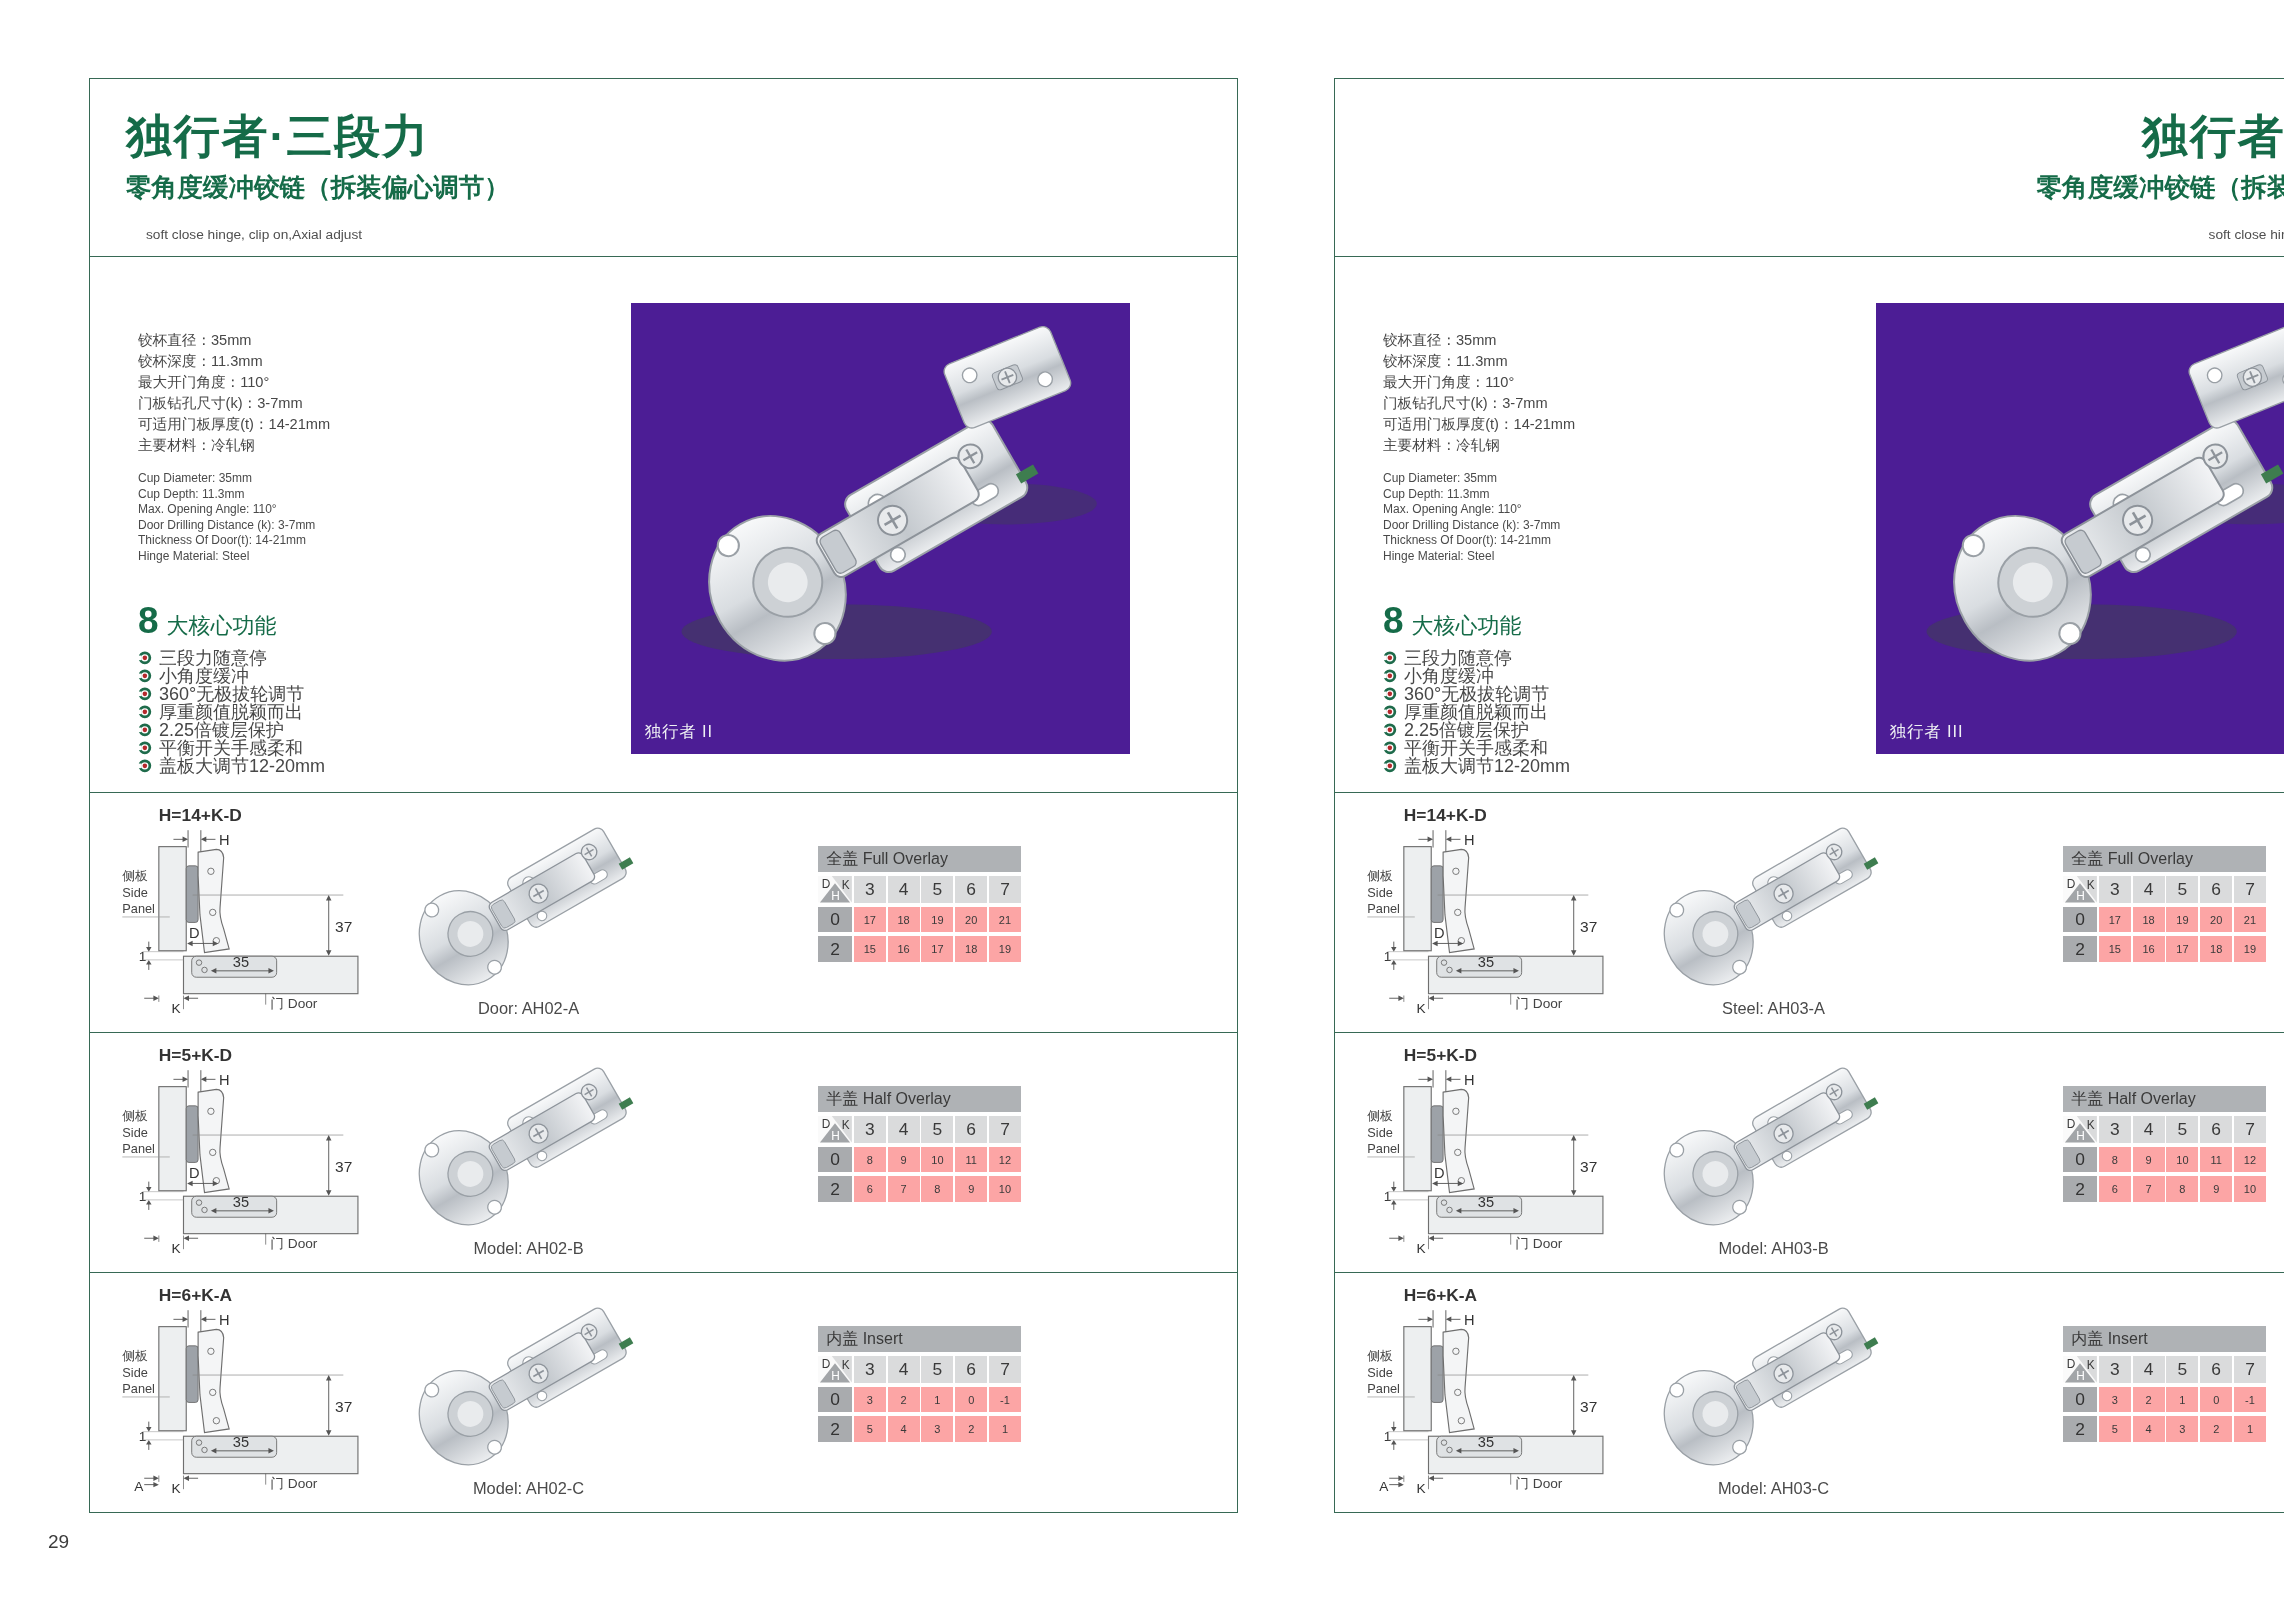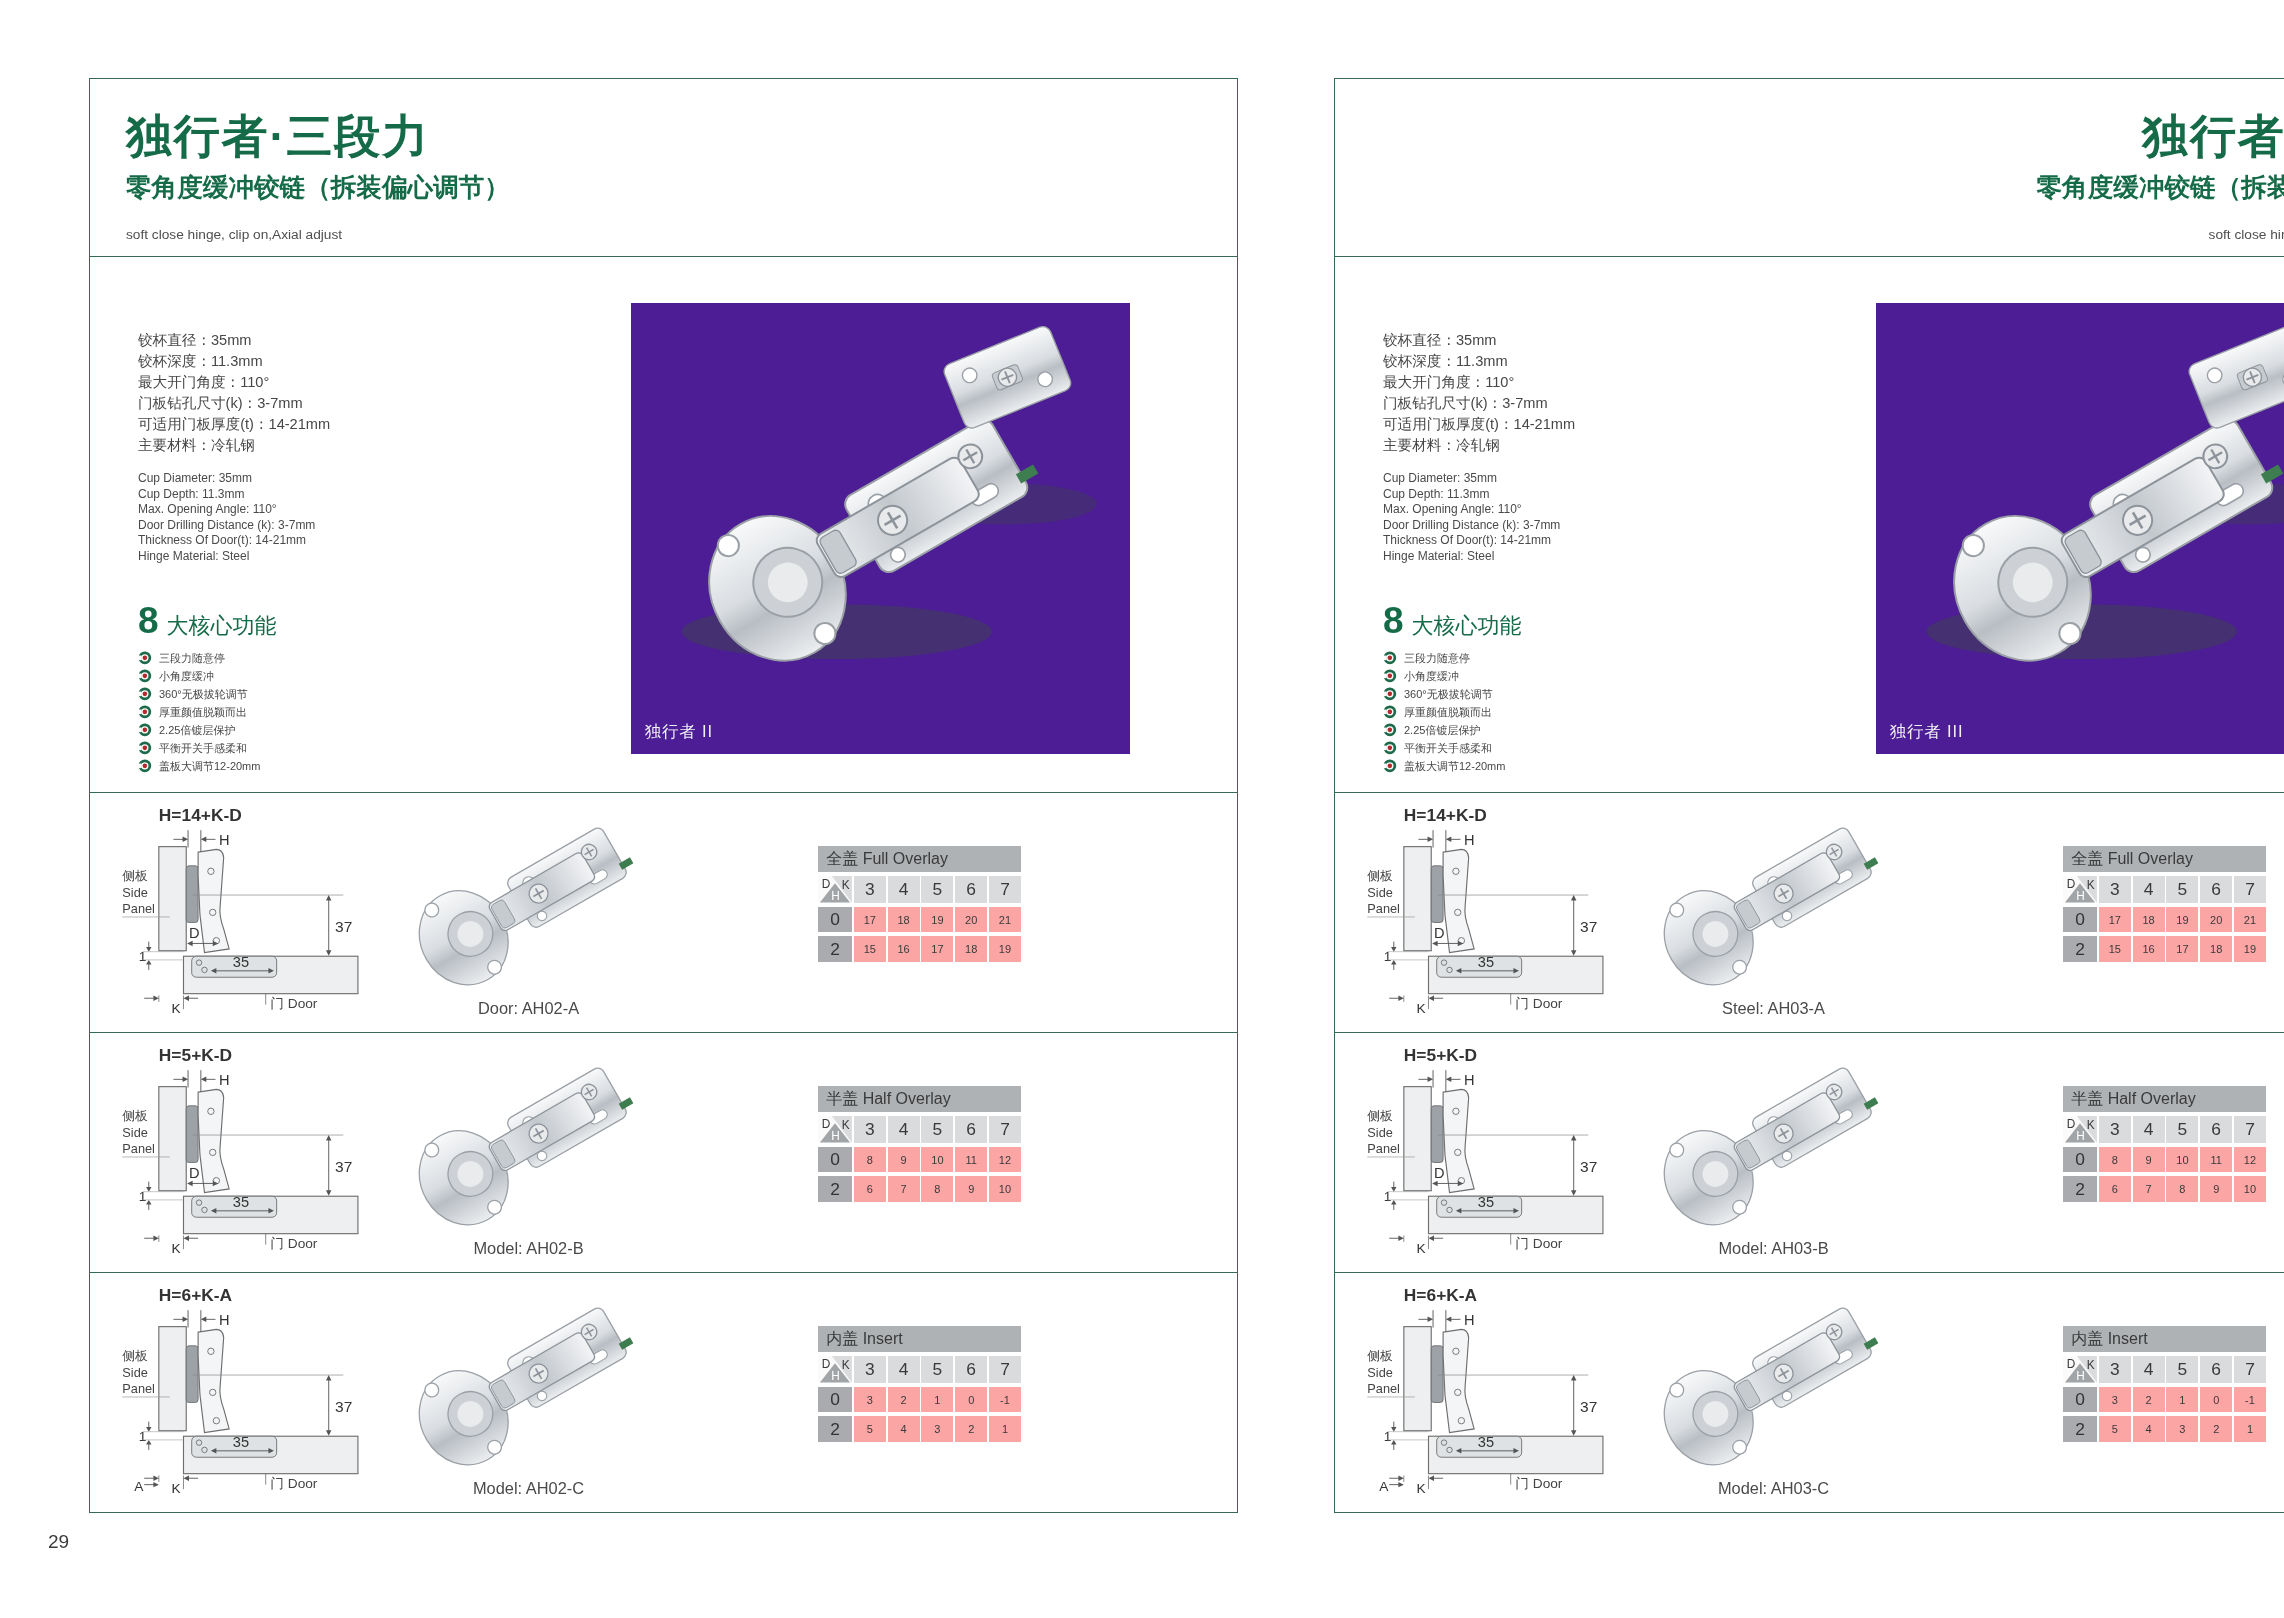--- a/index.html
+++ b/index.html
@@ -7,32 +7,32 @@
     width:2482px;height:1618px;position:relative;background:#ffffff;
     font-family:"Liberation Sans", sans-serif;color:#474747;overflow:hidden;
   }
   .page{position:absolute;top:78px;width:1149px;height:1435px;border:0.9px solid #376955;box-sizing:border-box;background:#fff;}
   .page-left{left:89px;}
   .page-right{left:1334px;}
 
   .page-header{position:absolute;top:0;left:0;right:0;height:177px;border-bottom:0.9px solid #376955;}
   .title{position:absolute;top:26.5px;font-size:46px;font-weight:900;color:#156B48;letter-spacing:1.8px;white-space:nowrap;}
   .subtitle{position:absolute;top:91px;font-size:25.6px;font-weight:800;color:#156B48;white-space:nowrap;}
-  .subtitle-en{position:absolute;top:148px;font-size:13.7px;color:#4f4f4f;white-space:nowrap;}
+  .subtitle-en{position:absolute;top:148px;font-size:13.7px;color:#4f4f4f;white-space:nowrap;margin-left:20px;}
   .page-left .title,.page-left .subtitle,.page-left .subtitle-en{left:36px;}
   .page-right .title,.page-right .subtitle,.page-right .subtitle-en{right:36px;text-align:right;}
 
   .specs-cn{position:absolute;left:48px;top:251px;font-size:14.6px;line-height:21px;color:#474747;}
   .specs-en{position:absolute;left:48px;top:392px;font-size:12px;line-height:15.5px;color:#4a4a4a;}
 
   .features-head{position:absolute;left:48px;top:521px;color:#156B48;display:flex;align-items:baseline;}
   .features-head .num{font-size:37px;font-weight:800;}
   .features-head .txt{font-size:22px;font-weight:400;margin-left:8px;}
   .features{position:absolute;left:48px;top:570px;}
-  .feature{display:flex;align-items:center;height:18px;font-size:11px;color:#474747;white-space:nowrap;}
+  .feature{display:flex;align-items:center;height:18px;font-size:18px;color:#474747;white-space:nowrap;}
   .feature .bullet{width:13.7px;height:13.7px;margin-right:7.3px;flex:0 0 auto;}
 
   .bigphoto{position:absolute;left:541px;top:224px;width:499px;height:451px;background:#4c1d95;overflow:hidden;}
   .bigphoto svg{position:absolute;left:0;top:0;width:100%;height:100%;}
   .photo-label{position:absolute;left:13.7px;bottom:11px;font-size:16.4px;color:#EFF1F4;letter-spacing:0.9px;}
 
   .sections{position:absolute;left:0;top:713px;right:0;bottom:0;display:flex;flex-direction:column;}
   .section{position:relative;flex:1 1 0;border-top:0.9px solid #376955;}
   .drawing{position:absolute;left:25px;top:4.6px;width:258px;height:216px;}
   .drawing svg{width:100%;height:100%;}

